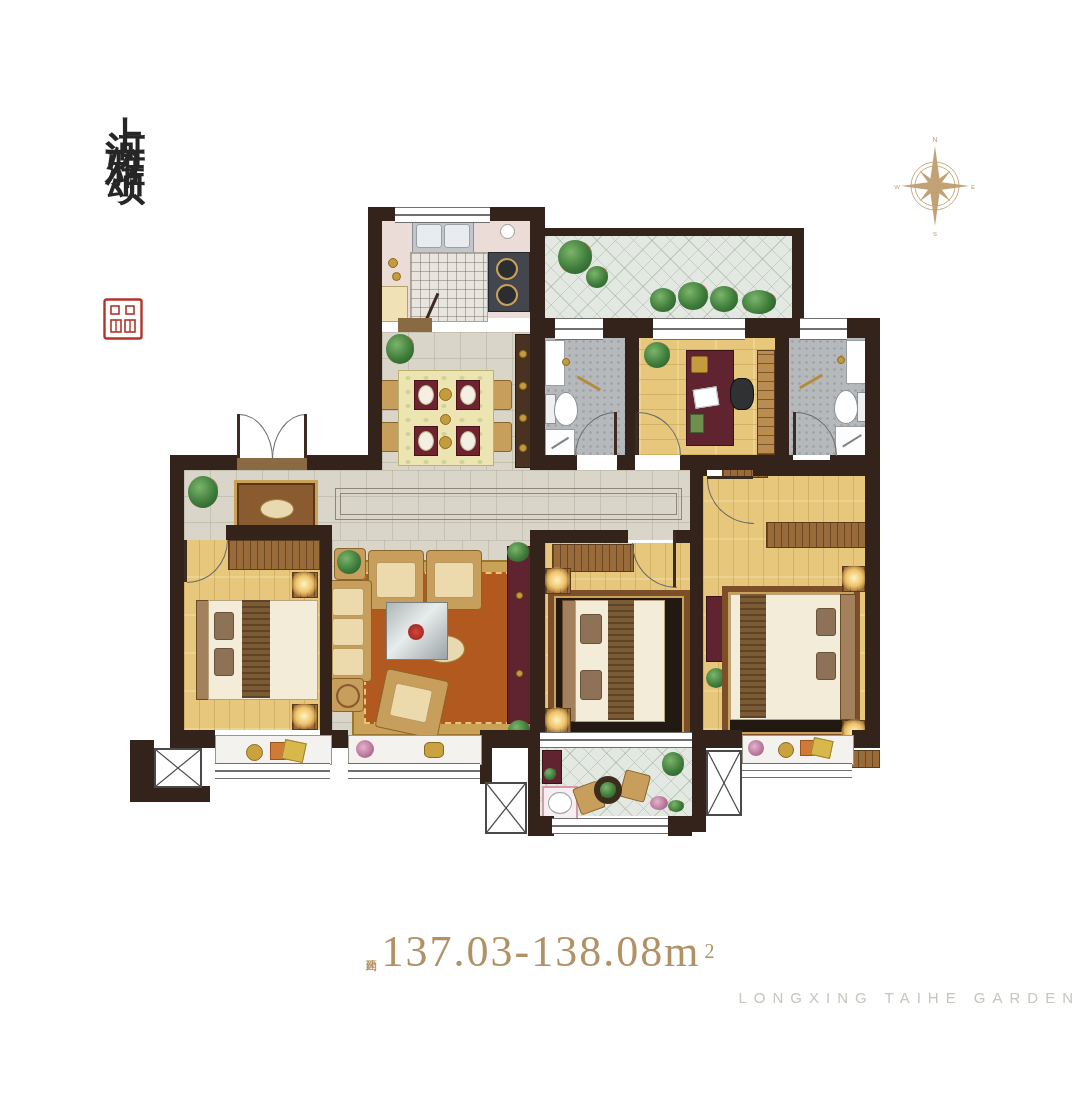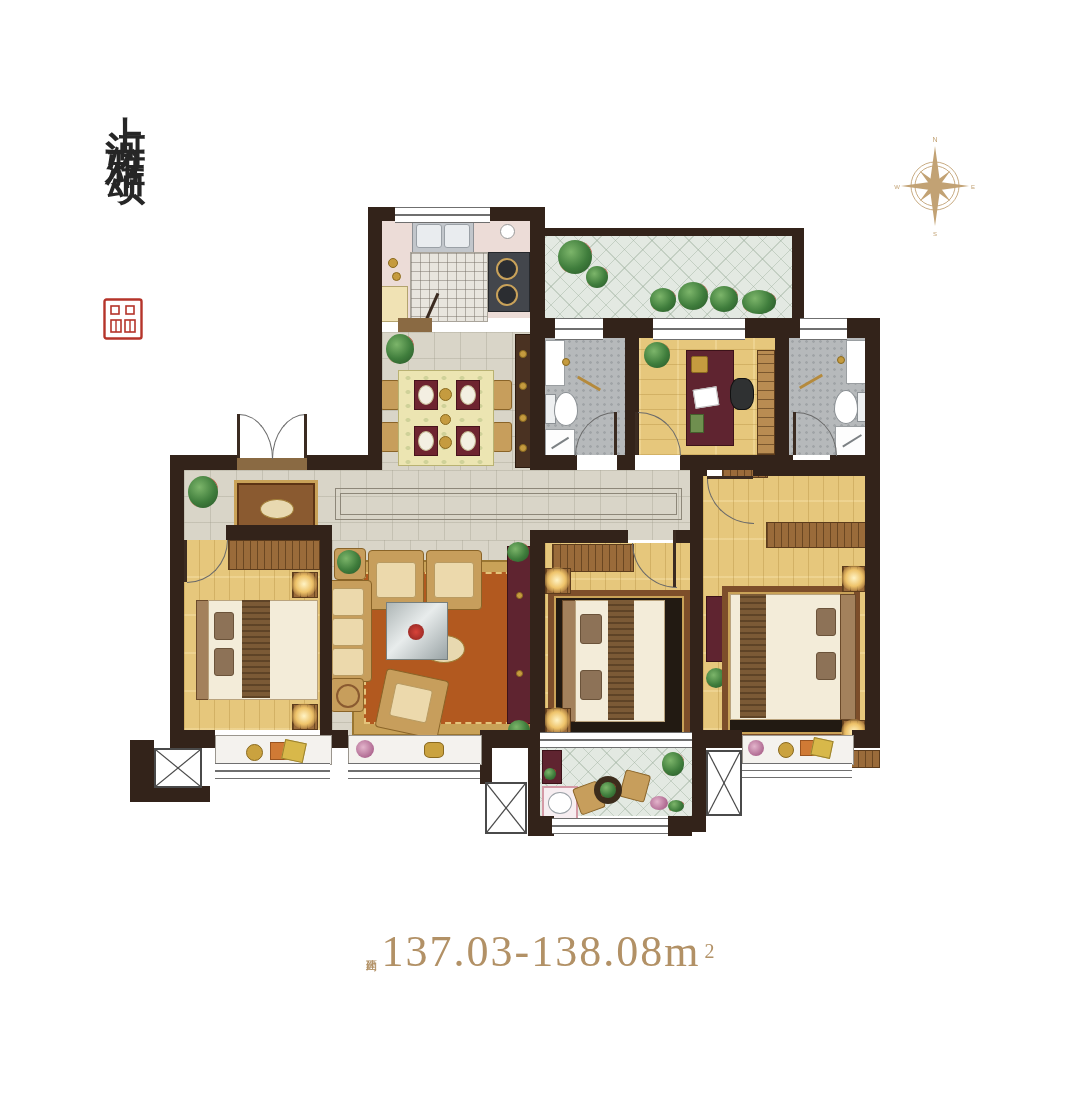--- a/index.html
+++ b/index.html
@@ -400,15 +400,16 @@
     <div class="door dTR" style="left:577px;top:279px;width:46px;height:44px"></div>
     <div class="leaf" style="left:577px;top:276px;width:46px;height:3px"></div>
   </div>
 
   <div class="footer">
     <div class="area-line">
       <span class="area-prefix">建面约</span>
       <span class="area-value">137.03-138.08m</span>
       <span class="area-sup">2</span>
     </div>
+    <div class="garden-line">LONGXING TAIHE GARDEN</div>
   </div>
 
 </div>
 
 </body></html>

